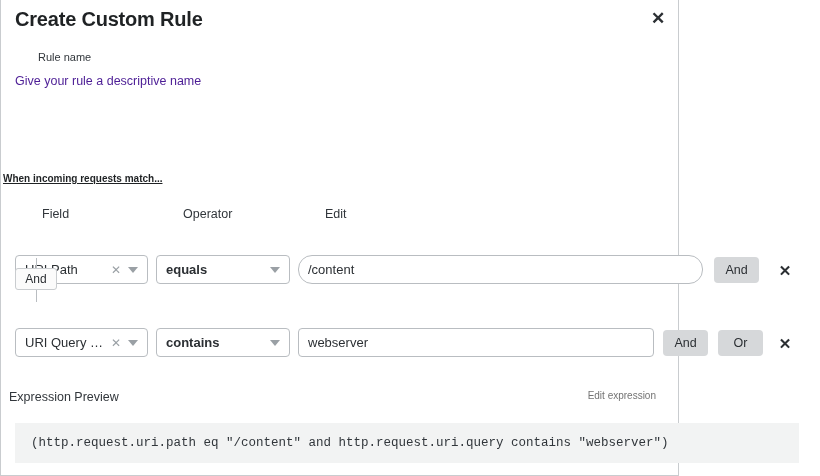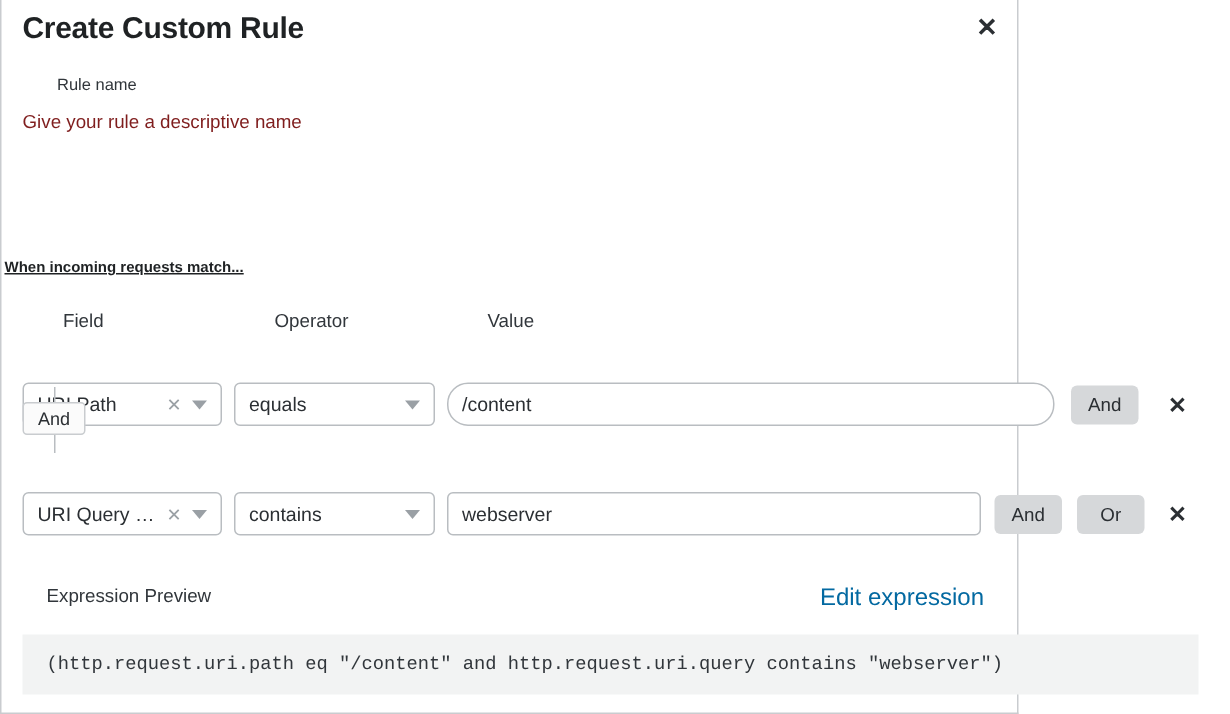--- a/index.html
+++ b/index.html
@@ -31,21 +31,21 @@
     position:absolute; left:14px; top:8px;
     font-size:20px; font-weight:bold; letter-spacing:-0.2px;
     color:#1f2224;
   }
   .lbl-rule-name {
     position:absolute; left:14px; top:51px;
     font-size:11px; color:#31363b;margin-left:23px;
   }
   .sub-rule-name {
     position:absolute; left:14px; top:74px;
-    font-size:12.5px; color:#7f1d1d;
+    font-size:12.5px; color:#4c1d95;
   }
   .rule-name-input {
     position:absolute; left:14px; top:100px;
     width:784px; height:28px;
     border:1px solid #b9bdc1; border-radius:3px;
     background:#fff;
     font-family:"Liberation Sans", sans-serif;
     font-size:13px; color:#2b2f33;
     padding:0 9px;
     outline:none;
@@ -81,21 +81,21 @@
     line-height:1; cursor:pointer;
   }
   .caret {
     width:0; height:0;
     border-left:5px solid transparent;
     border-right:5px solid transparent;
     border-top:6px solid #9aa0a5;
     margin-right:3px;
   }
   .select.field-sel { left:14px; width:133px; }
-  .select.op-sel { left:155px; width:134px; }
+  .select.op-sel { left:155px; width:134px;font-weight:bold; }
   .select.op-sel .sel-text { flex:1; }
 
   .val-input {
     position:absolute; left:297px; height:29px;
     border:1px solid #b9bdc1; border-radius:4px;
     background:#fff;
     font-family:"Liberation Sans", sans-serif;
     font-size:13px; color:#2b2f33;
     padding:0 9px; outline:none;
   }
@@ -131,26 +131,26 @@
   .cl-bot { top:290px; height:12px; }
   .connector-badge {
     position:absolute; left:14px; top:268px;
     width:42px; height:22px;
     background:#fbfbfb; border:1px solid #c9cccf; border-radius:3px;
     display:flex; align-items:center; justify-content:center;
     font-size:12px; color:#2b2f33; cursor:pointer;
   }
 
   .expr-label {
-    position:absolute; left:30px; top:390px;
+    position:absolute; left:8px; top:390px;
     font-size:12.5px; color:#31363b;
   }
   .expr-edit-link {
     position:absolute; right:22px; top:390px;
-    font-size:16px; color:#0369a1; cursor:pointer;
+    font-size:10px; color:#737373; cursor:pointer;
     text-decoration:none;
   }
   .expr-band {
     position:absolute; left:14px; top:423px;
     width:784px; height:40px;
     background:#f2f3f3;
     display:flex; align-items:center;
     padding:0 16px;
   }
   .expr-text {
@@ -168,21 +168,21 @@
 
   <button class="close-btn">✕</button>
 
   <div class="lbl-rule-name">Rule name</div>
   <div class="sub-rule-name">Give your rule a descriptive name</div>
 
   <div class="section-head">When incoming requests match...</div>
 
   <div class="col-lbl field">Field</div>
   <div class="col-lbl operator">Operator</div>
-  <div class="col-lbl value">Value</div>
+  <div class="col-lbl value">Edit</div>
 
   <div class="row r1">
     <div class="select field-sel">
       <span class="sel-text">URI Path</span>
       <span class="clear-x">✕</span>
       <span class="caret"></span>
     </div>
     <div class="select op-sel">
       <span class="sel-text">equals</span>
       <span class="caret"></span>

